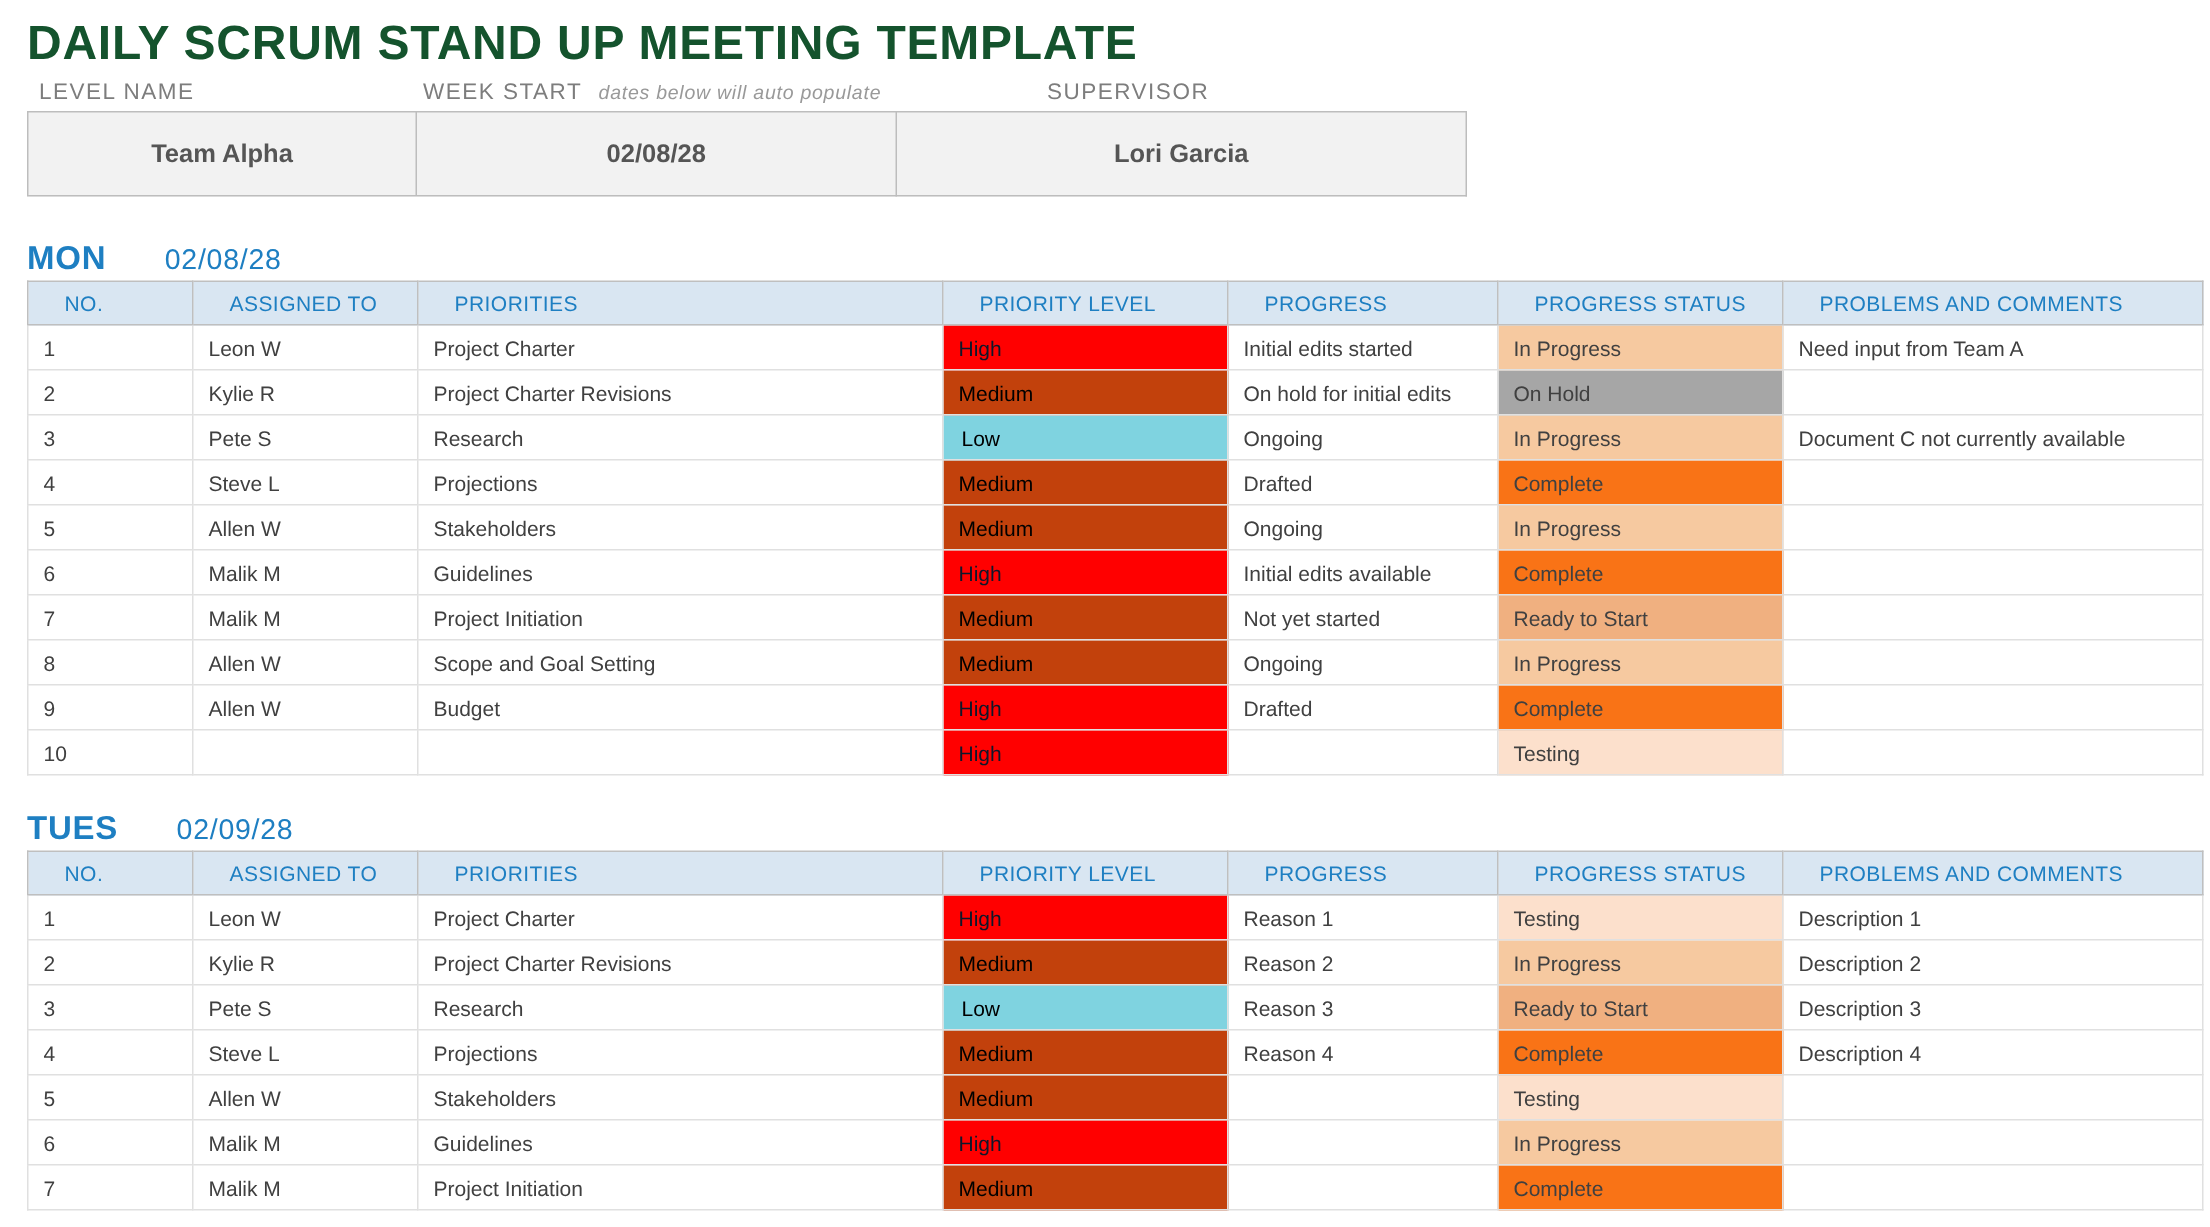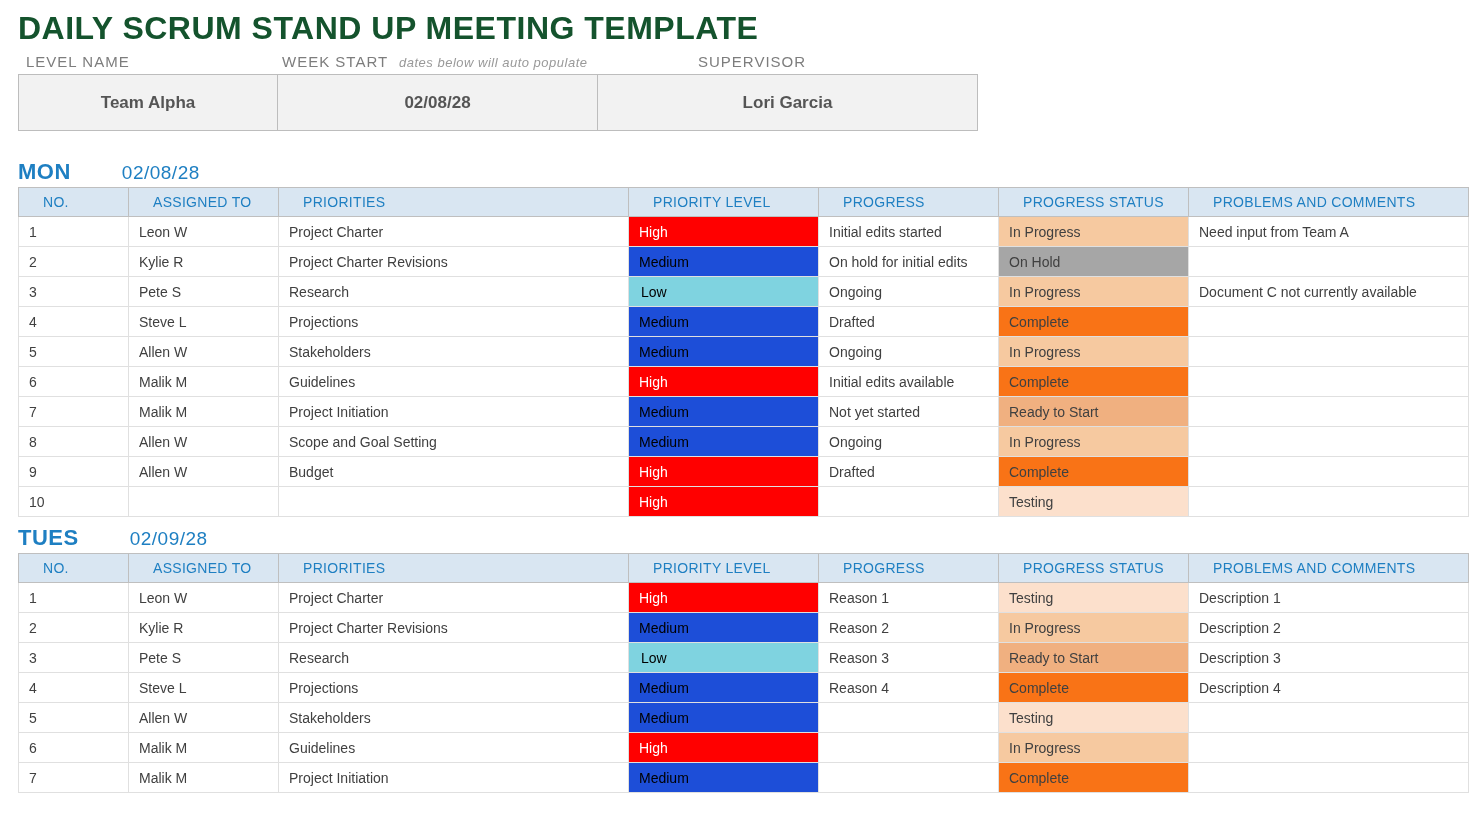--- a/index.html
+++ b/index.html
@@ -9,35 +9,35 @@
   .meta-label { color: #7d7d7d; font-size: 15px; letter-spacing: 1px; padding-left: 8px; }
   .meta-hint { color: #999; font-size: 13px; font-style: italic; margin-left: 6px; letter-spacing: 0.5px; }
   .meta-box-row { display: flex; margin-bottom: 28px; }
   .meta-box { border: 1px solid #bdbdbd; background: #f2f2f2; height: 57px; display: flex; align-items: center; justify-content: center; font-weight: 700; font-size: 17px; color: #555; }
   .meta-label.c1, .meta-box.c1 { width: 260px; }
   .meta-label.c2, .meta-box.c2 { width: 320px; }
   .meta-label.c3, .meta-box.c3 { width: 380px; }
   .meta-label.c2 { padding-left: 4px; }
   .meta-label.c3 { padding-left: 100px; }
   .meta-box + .meta-box { border-left: none; }
-  .day-header { display: flex; align-items: baseline; gap: 51px; margin-bottom: 2px; margin-top: 8px; }
+  .day-header { display: flex; align-items: baseline; gap: 39px; margin-bottom: 2px; margin-top: 22px; }
   .day-name { color: #1e7fc2; font-size: 22px; font-weight: 700; letter-spacing: 0.5px; }
   .day-date { color: #1e7fc2; font-size: 19px; letter-spacing: 0.5px; }
   table { width: 100%; border-collapse: collapse; table-layout: fixed; }
   th { background: #d9e6f2; color: #1e7fc2; font-weight: 400; text-align: left; padding: 6px 24px; border: 1px solid #bfbfbf; font-size: 14px; letter-spacing: 0.3px; }
   td { border: 1px solid #e0e0e0; padding: 5px 10px; font-size: 14px; color: #404040; height: 30px; }
   col.c-no { width: 110px; }
   col.c-assigned { width: 150px; }
   col.c-priorities { width: 350px; }
   col.c-plevel { width: 190px; }
   col.c-progress { width: 180px; }
   col.c-pstatus { width: 190px; }
   col.c-comments { width: 280px; }
-  .pl-high { background: #ff0000; color: #ffffff; }
-  .pl-medium { background: #1d4ed8; color: #000; }
+  .pl-high { background: #ff0000; color: #0f172a; }
+  .pl-medium { background: #c2410c; color: #000; }
   .pl-low { background: #7fd3e0; color: #000; padding-left: 12px; }
   .ps-in-progress { background: #f6c9a0; }
   .ps-on-hold { background: #a6a6a6; }
   .ps-complete { background: #f97316; }
   .ps-ready-to-start { background: #f0b080; }
   .ps-testing { background: #fce0cc; }
 </style>
 </head>
 <body>
 

